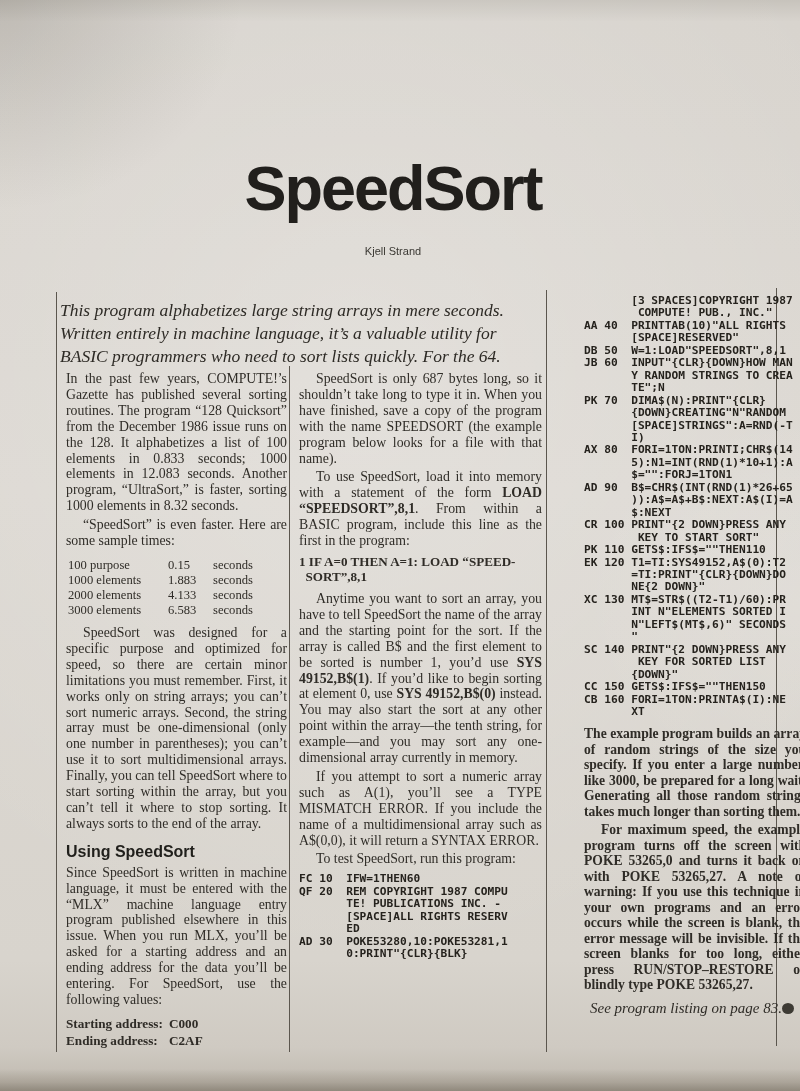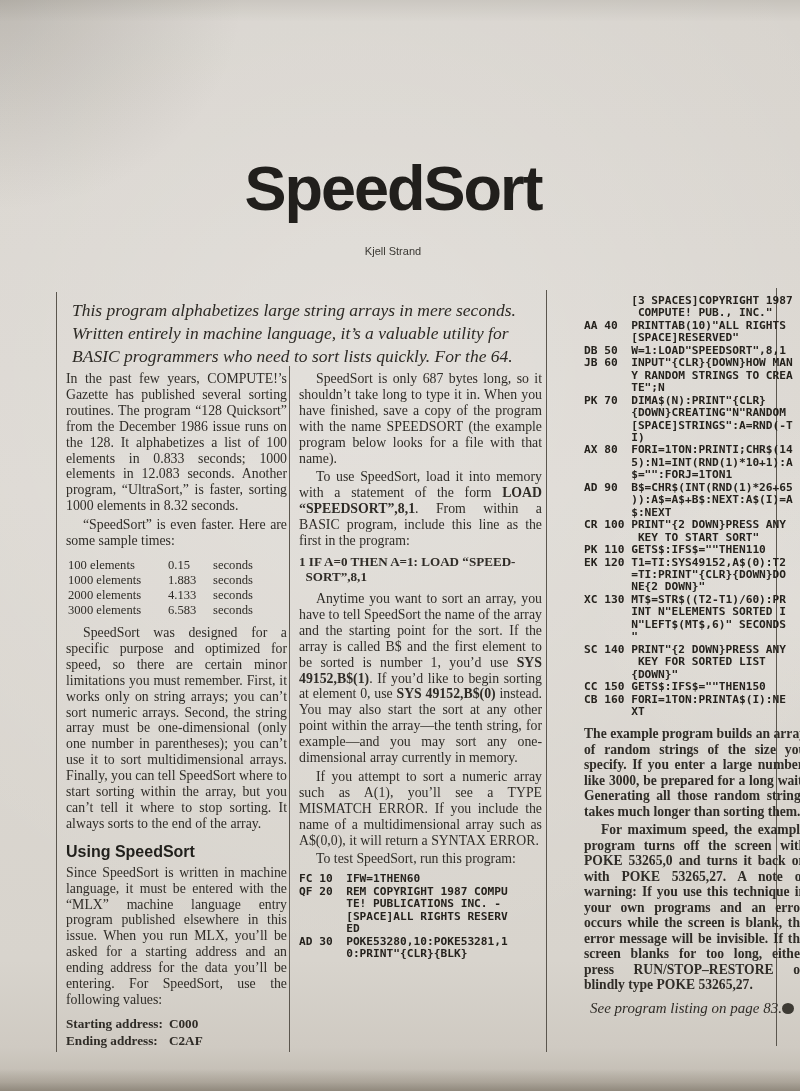--- a/index.html
+++ b/index.html
@@ -12,21 +12,21 @@
       linear-gradient(180deg,#c7c3bc 0%, #d8d4ce 2%, #dcd8d2 45%, #d8d4cd 88%, #cfcac2 96%, #bdb7ad 100%);
     font-family:"Liberation Serif", serif;color:#2f2c27;
   }
   #page::after{content:"";position:absolute;left:0;right:0;bottom:0;height:22px;
     background:linear-gradient(180deg, rgba(150,142,130,0) 0%, rgba(145,137,124,0.45) 60%, rgba(125,117,104,0.7) 100%);}
   .rule{position:absolute;width:1px;background:#5b564e;}
   .title{position:absolute;top:152px;left:0;right:14px;text-align:center;
     font-family:"Liberation Sans", sans-serif;font-weight:700;font-size:63px;letter-spacing:-2px;color:#211f1c;}
   .byline{position:absolute;top:245px;left:0;right:14px;text-align:center;
     font-family:"Liberation Sans", sans-serif;font-size:11px;color:#3a3833;}
-  .intro{position:absolute;left:72px;top:299px;width:476px;
+  .intro{position:absolute;left:60px;top:299px;width:476px;
     font-style:italic;font-size:17.5px;line-height:23px;color:#2d2a25;}
   .intro div{white-space:nowrap;}
   .col{position:absolute;}
   #col1{left:66px;top:371px;width:221px;}
   #col2{left:299px;top:371px;width:243px;}
   #col3{left:584px;top:295px;width:222px;}
   .body{font-size:13.8px;line-height:15.9px;text-align:justify;margin:0 0 3px 0;}
   #col3 .body{font-size:13.6px;line-height:15.5px;font-weight:bold;}
   .indent{text-indent:17px;}
   .b{font-weight:700;}
@@ -66,21 +66,21 @@
     <div>This program alphabetizes large string arrays in mere seconds.</div>
     <div>Written entirely in machine language, it’s a valuable utility for</div>
     <div>BASIC programmers who need to sort lists quickly. For the 64.</div>
   </div>
 
   <div class="col" id="col1">
     <p class="body">In the past few years, COMPUTE!’s Gazette has published several sorting routines. The program “128 Quicksort” from the December 1986 issue runs on the 128. It alphabetizes a list of 100 elements in 0.833 seconds; 1000 elements in 12.083 seconds. Another program, “UltraSort,” is faster, sorting 1000 elements in 8.32 seconds.</p>
     <p class="body indent">“SpeedSort” is even faster. Here are some sample times:</p>
     <div class="times">
       <div class="row">
-        <span class="c1">100 elements</span>
+        <span class="c1">100 purpose</span>
         <span class="c2">0.15</span>
         <span>seconds</span>
       </div>
       <div class="row">
         <span class="c1">1000 elements</span>
         <span class="c2">1.883</span>
         <span>seconds</span>
       </div>
       <div class="row">
         <span class="c1">2000 elements</span>

